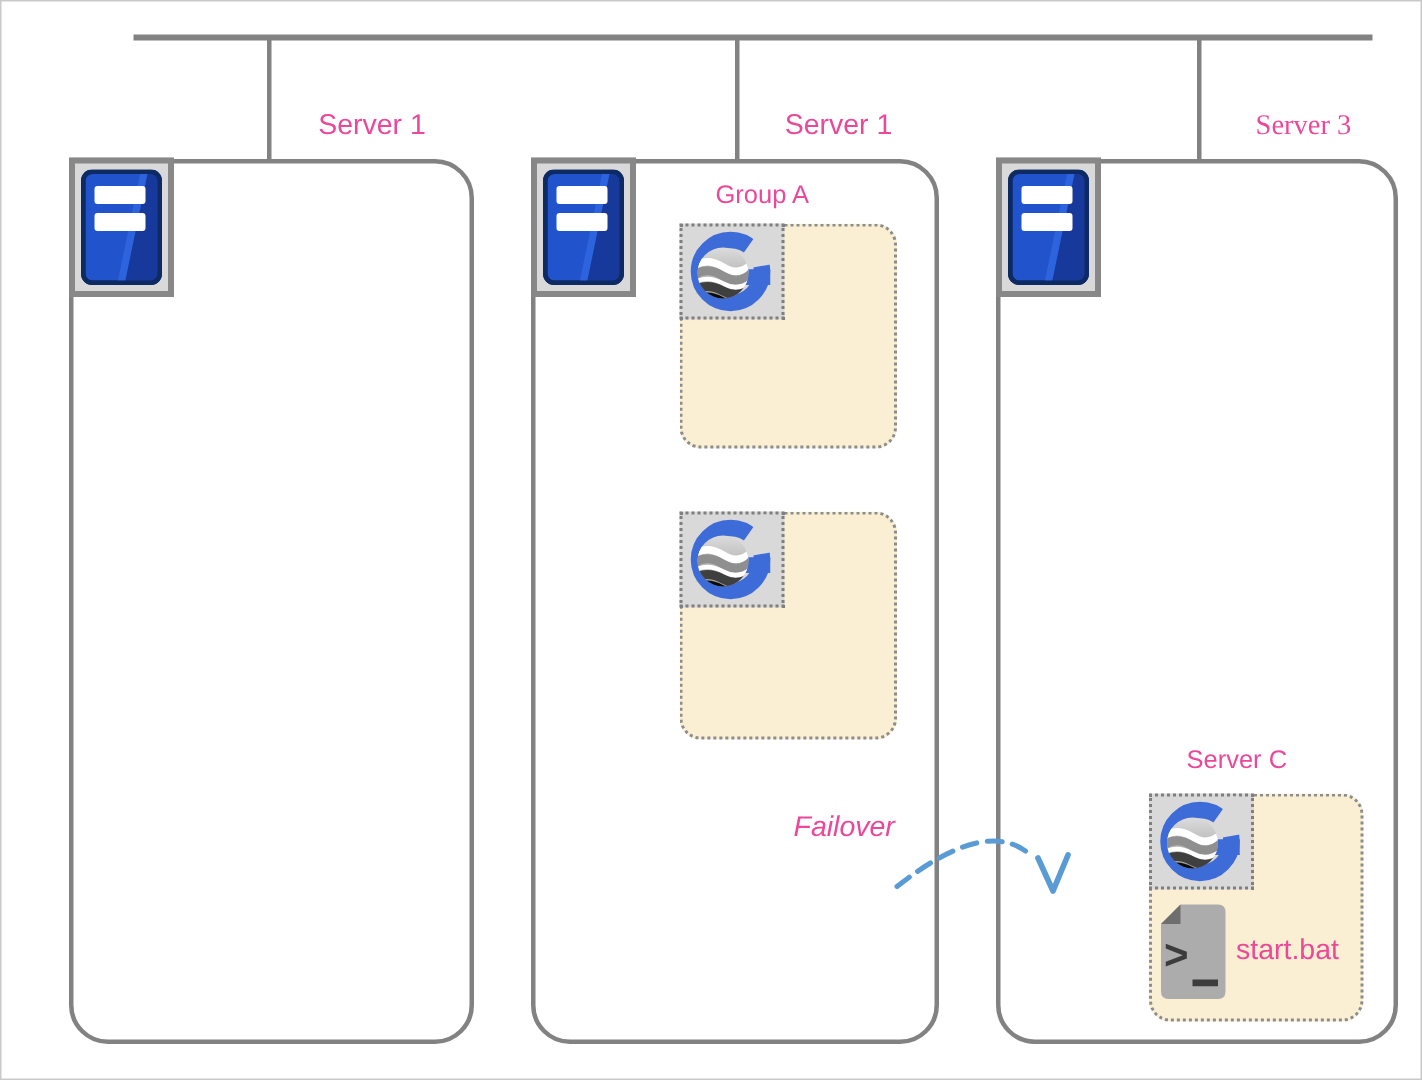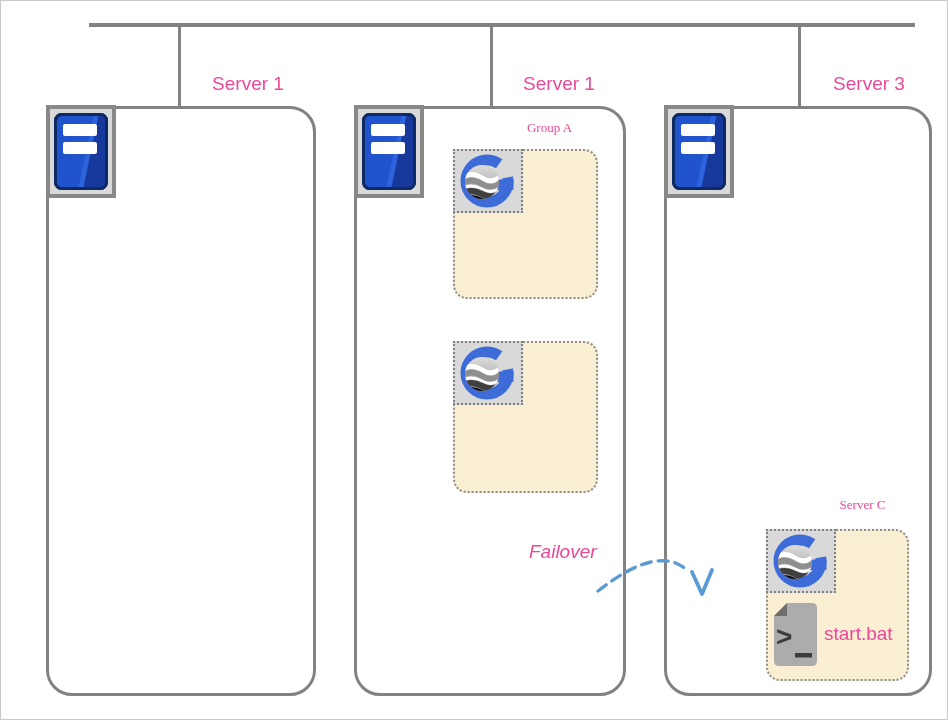--- a/index.html
+++ b/index.html
@@ -21,21 +21,21 @@
     display:flex; align-items:center; justify-content:center; z-index:3;
   }
   .group-box {
     background:#fbefd3; border:2px dotted #8c8c8c; border-radius:14px;
     box-sizing:border-box; z-index:2;
   }
   .group-plate {
     background:#d9d9d9; border:2px dotted #7f7f7f; width:66px; height:60px;
     display:flex; align-items:center; justify-content:center; z-index:4;
   }
-  .group-label { font-size:13px; text-align:center; z-index:3;font-family:Liberation Serif, serif; }
+  .group-label { font-size:17px; z-index:3; }
   .failover-label { font-size:19px; z-index:5; }
   .script-label { font-size:19px; z-index:5; }
   .arrow-layer { z-index:6; }
 </style>
 </head>
 <body>
 
 <svg width="0" height="0" style="position:absolute" aria-hidden="true">
   <defs>
     <clipPath id="towerClip">
@@ -76,21 +76,21 @@
 
 <div class="canvas">
 
   <div class="abs hline" style="left:88px; top:22px; width:826px;"></div>
   <div class="abs vline" style="left:177px; top:24px; height:82px;"></div>
   <div class="abs vline" style="left:489px; top:24px; height:82px;"></div>
   <div class="abs vline" style="left:797px; top:24px; height:82px;"></div>
 
   <div class="abs server-label" style="left:177px; top:72px; width:140px;">Server 1</div>
   <div class="abs server-label" style="left:488px; top:72px; width:140px;">Server 1</div>
-  <div class="abs server-label" style="left:798px; top:72px; width:140px;">Server 3</div>
+  <div class="abs server-label" style="left:798px; top:72px; width:140px;font-family:Liberation Serif, serif;">Server 3</div>
 
   <div class="abs server-box" style="left:45px;  top:105px; width:270px; height:590px;"></div>
   <div class="abs server-box" style="left:353px; top:105px; width:272px; height:590px;"></div>
   <div class="abs server-box" style="left:663px; top:105px; width:268px; height:590px;"></div>
 
   <div class="abs server-plate" style="left:45px; top:104px;">
     <svg width="54" height="77" viewBox="0 0 54 77">
         <use href="#towerIcon"></use>
       </svg>
   </div>

